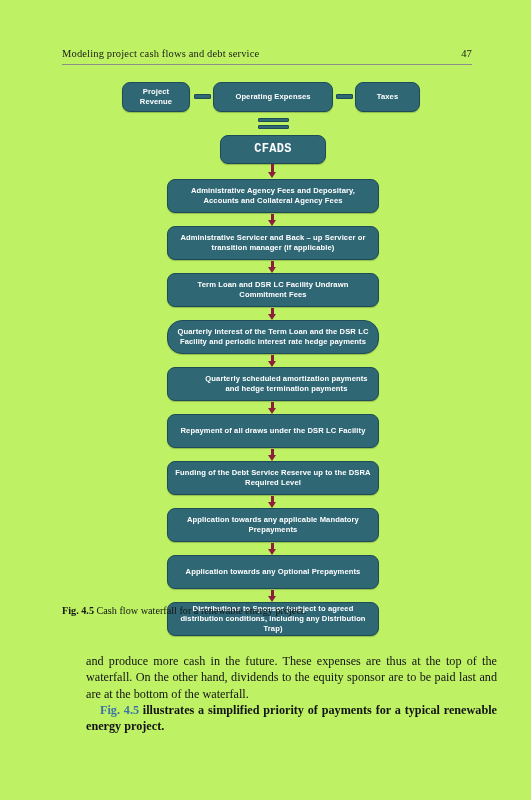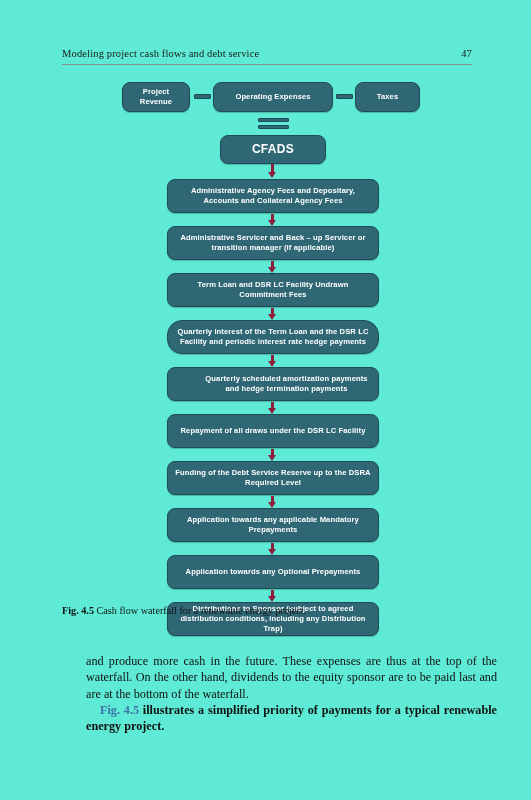--- a/index.html
+++ b/index.html
@@ -12,21 +12,21 @@
     height: 800px;
     position: relative;
     font-family: "Liberation Serif", serif;
     color: #1a1a1a;
     overflow: hidden;
   }
 
   .page {
     position: absolute;
     inset: 0;
-    background: #5eead4;
+    background: #bef264;
   }
 
   
   .runhead {
     position: absolute;
     left: 62px;
     top: 48px;
     width: 410px;
     display: flex;
     align-items: baseline;
@@ -114,20 +114,21 @@
     display: block;
   }
   .equals i:nth-child(1) { top: 0; }
   .equals i:nth-child(2) { top: 7px; }
 
   .node.cfads {
     left: 220px; top: 57px; width: 106px; height: 29px;
     font-size: 12px;
     border-radius: 8px;
     letter-spacing: .3px;
+    font-family: Liberation Mono, monospace;
   }
 
   
   .node.wf {
     left: 167px;
     width: 212px;
     height: 34px;
     border-radius: 8px;
   }
 

